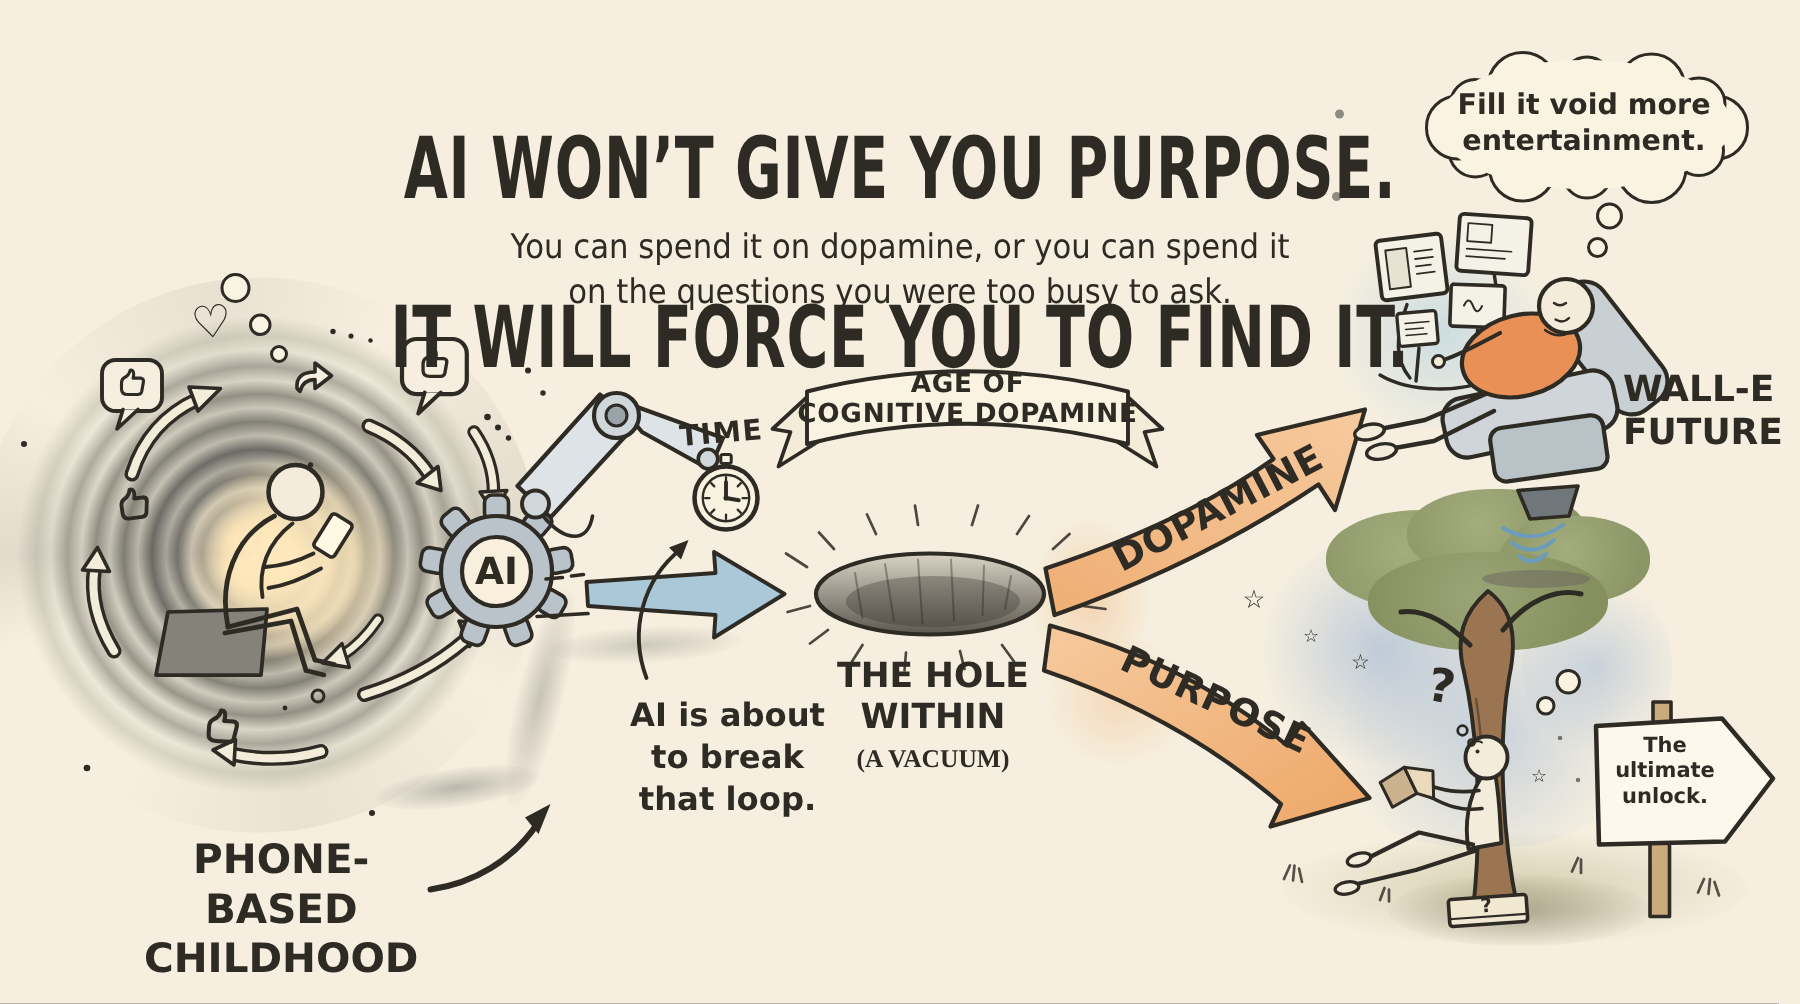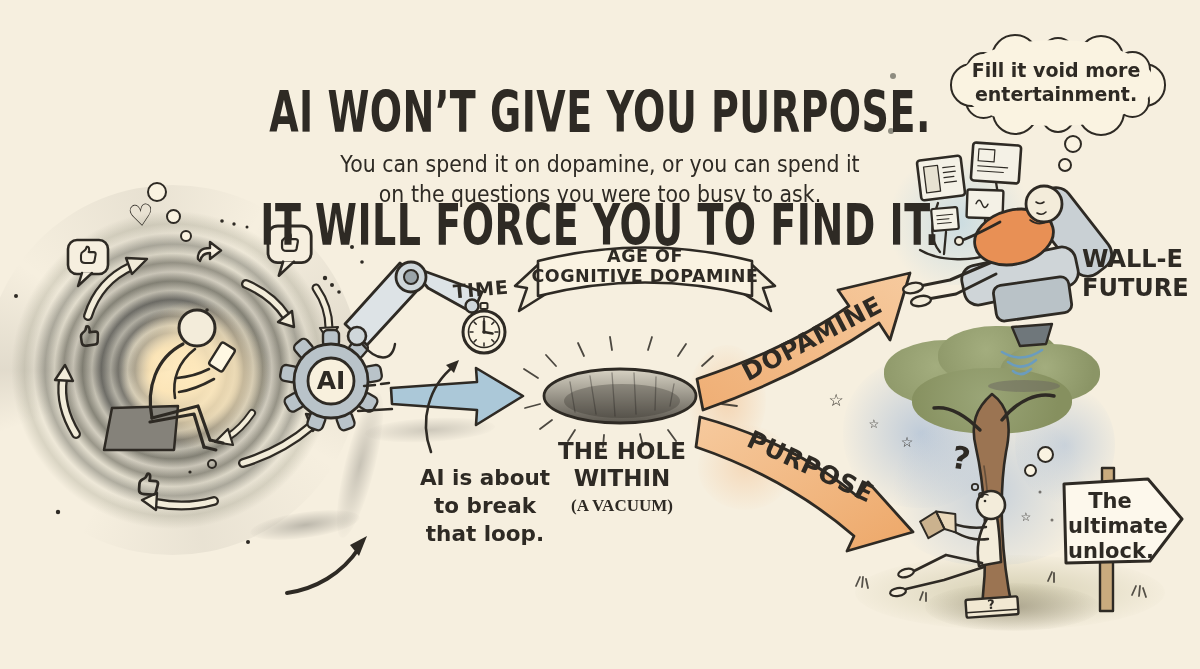--- a/index.html
+++ b/index.html
@@ -391,34 +391,36 @@
       <div class="cloud-cover" style="left: 12.24px; top: 12.24px; width: 195.52px; height: 85.52px;"></div>
       <div class="cloud-text" style="font-size:19px;font-weight:600;">Fill it void more
 entertainment.</div>
     </div>
   <div class="trail" style="left:1064px;top:135px;width:14px;height:14px;"></div>
   <div class="trail" style="left:1058px;top:158px;width:10px;height:10px;"></div>
 
   <div class="trail" style="left:1037px;top:446px;width:13px;height:13px;"></div>
   <div class="trail" style="left:1024px;top:464px;width:9px;height:9px;"></div>
 
+  <div class="txt" style="left:85px;top:558px;width:205px;font-size:27px;font-weight:800;line-height:1.22;">PHONE-BASED
+CHILDHOOD</div>
   <div class="txt" style="left:374px;top:464px;width:142px;font-size:21.5px;font-weight:700;line-height:1.3;margin-left:40px;">AI is about
 to break
 that loop.</div>
   <div class="txt" style="left:442px;top:278px;width:78px;font-size:19px;font-weight:700;transform:rotate(-5deg);letter-spacing:1px;">TIME</div>
   <div class="txt" style="left:525px;top:246px;width:240px;font-size:17.5px;font-weight:700;letter-spacing:.5px;">AGE OF</div>
   <div class="txt" style="left:525px;top:266px;width:240px;font-size:17.5px;font-weight:700;letter-spacing:.5px;">COGNITIVE DOPAMINE</div>
   <div class="txt" style="left:537px;top:438px;width:170px;font-size:23px;font-weight:800;line-height:1.18;">THE HOLE
 WITHIN</div>
   <div class="txt" style="left:537px;top:496px;width:170px;font-size:17px;font-weight:700;font-family:Liberation Serif, serif;">(A VACUUM)</div>
   <div class="txt" style="left:722px;top:324px;width:180px;font-size:25px;font-weight:800;letter-spacing:.5px;transform:rotate(-27.5deg);">DOPAMINE</div>
   <div class="txt" style="left:733px;top:452px;width:155px;font-size:25px;font-weight:800;letter-spacing:.5px;transform:rotate(25deg);">PURPOSE</div>
   <div class="txt" style="left:1082px;top:245px;width:120px;font-size:24px;font-weight:800;line-height:1.2;text-align:left;">WALL-E
 FUTURE</div>
-  <div class="txt" style="left:1068px;top:489px;width:84px;font-size:21px;font-weight:700;line-height:1.2;">The
+  <div class="txt" style="left:1068px;top:489px;width:84px;font-size:14px;font-weight:700;line-height:1.2;">The
 ultimate
 unlock.</div>
   <div class="txt" style="left:308px;top:366px;width:46px;font-size:25px;font-weight:800;">AI</div>
 
   <div class="txt" style="left:124px;top:198px;width:34px;font-size:30px;transform:rotate(-6deg);">♡</div>
   <div class="txt" style="left:824px;top:390px;width:24px;font-size:17px;">☆</div>
   <div class="txt" style="left:864px;top:417px;width:20px;font-size:12px;">☆</div>
   <div class="txt" style="left:896px;top:434px;width:22px;font-size:14px;">☆</div>
   <div class="txt" style="left:1016px;top:510px;width:20px;font-size:12px;">☆</div>
   <div class="txt" style="left:946px;top:440px;width:30px;font-size:31px;font-weight:700;transform:rotate(10deg);">?</div>

